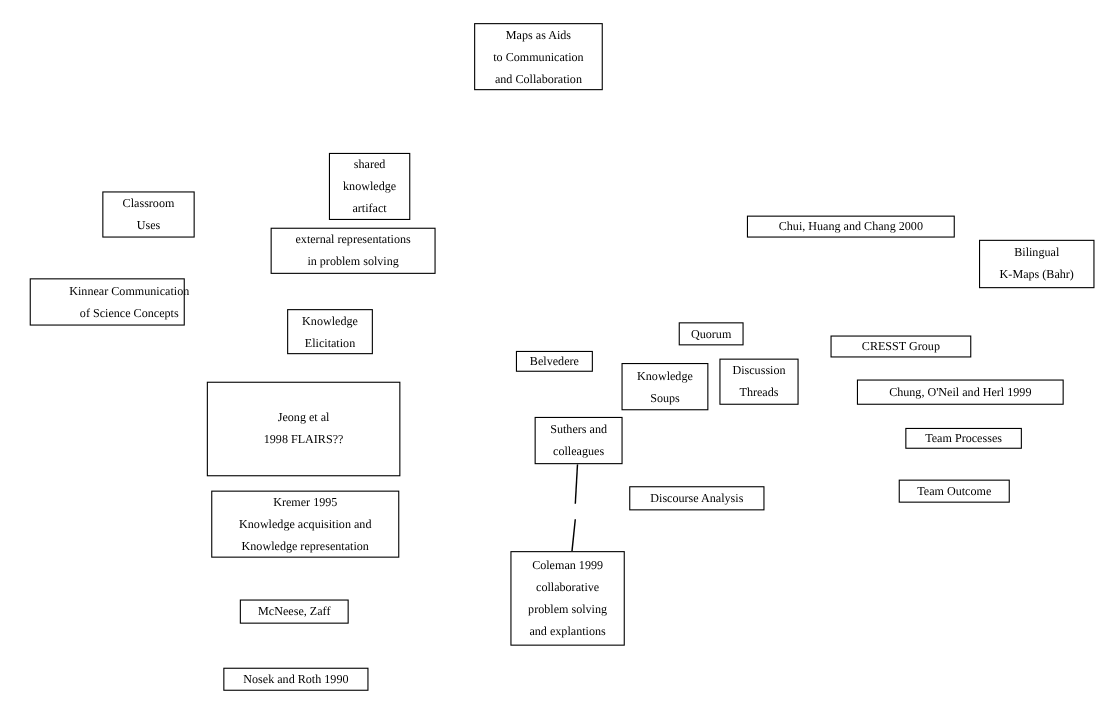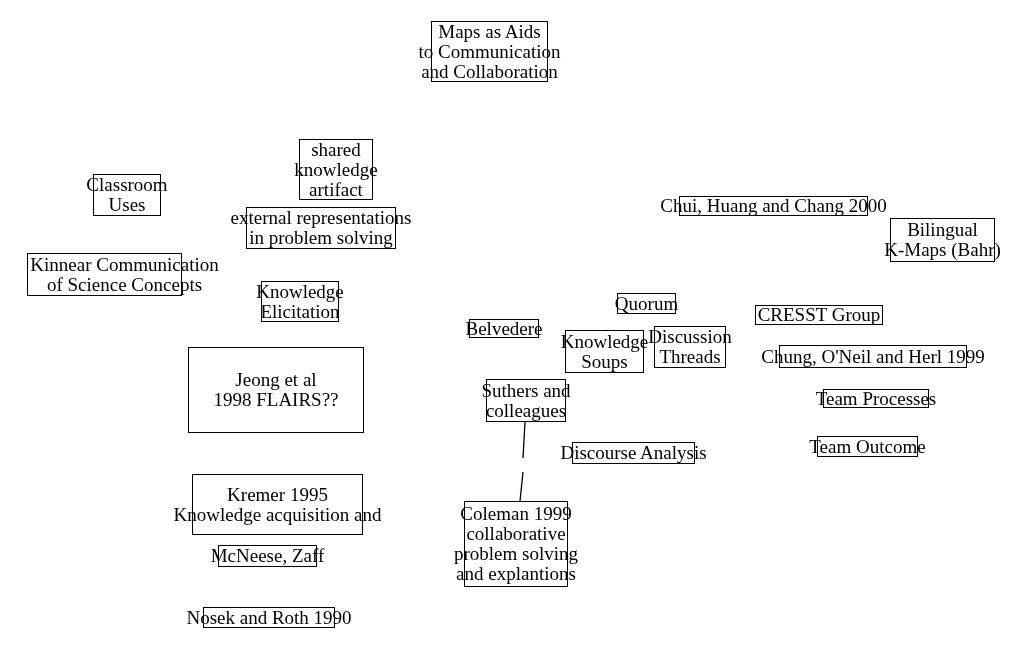--- a/index.html
+++ b/index.html
@@ -19,21 +19,21 @@
     position: absolute;
     box-sizing: border-box;
     border: 1px solid #000000;
     background: #ffffff;
     color: #000000;
     display: flex;
     flex-direction: column;
     align-items: center;
     justify-content: center;
     text-align: center;
-    font-size: 19px;
+    font-size: 11px;
     line-height: 20px;
     white-space: nowrap;
     cursor: default;
   }
   .node .line {
     display: block;
     padding: 0 3px;
   }
   svg.connectors {
     position: absolute;
@@ -56,43 +56,44 @@
       <div class="node" style="left: 431px; top: 21px; width: 117px; height: 61px;">
         <span class="line">Maps as Aids</span>
         <span class="line">to Communication</span>
         <span class="line">and Collaboration</span>
       </div>
       <div class="node" style="left: 299px; top: 139px; width: 74px; height: 61px; align-items: center;">
         <span class="line">shared</span>
         <span class="line">knowledge</span>
         <span class="line">artifact</span>
       </div>
-      <div class="node" style="left: 93px; top: 174px; width: 68px; height: 42px;">
+      <div class="node" style="left: 93px; top: 174px; width: 84px; height: 42px;">
         <span class="line">Classroom</span>
         <span class="line">Uses</span>
       </div>
       <div class="node" style="left: 246px; top: 207px; width: 150px; height: 42px;">
         <span class="line">external representations</span>
         <span class="line">in problem solving</span>
       </div>
-      <div class="node" style="left: 27px; top: 253px; width: 155px; height: 43px; padding-left: 40px;">
+      <div class="node" style="left: 27px; top: 253px; width: 141px; height: 43px; padding-left: 40px;">
         <span class="line">Kinnear Communication</span>
         <span class="line">of Science Concepts</span>
       </div>
       <div class="node" style="left: 261px; top: 281px; width: 78px; height: 41px;">
         <span class="line">Knowledge</span>
         <span class="line">Elicitation</span>
       </div>
       <div class="node" style="left: 188px; top: 347px; width: 176px; height: 86px;">
         <span class="line">Jeong et al</span>
         <span class="line">1998 FLAIRS??</span>
       </div>
-      <div class="node" style="left: 192px; top: 446px; width: 171px; height: 61px; margin-top: 28px;">
+      <div class="node" style="left: 192px; top: 446px; width: 171px; height: 61px;">
         <span class="line">Kremer 1995</span>
         <span class="line">Knowledge acquisition and</span>
+        <span class="line">Knowledge representation</span>
       </div>
       <div class="node" style="left: 218px; top: 545px; width: 99px; height: 22px;">
         <span class="line">McNeese, Zaff</span>
       </div>
       <div class="node" style="left: 203px; top: 607px; width: 132px; height: 21px;">
         <span class="line">Nosek and Roth 1990</span>
       </div>
       <div class="node" style="left: 469px; top: 319px; width: 70px; height: 19px;">
         <span class="line">Belvedere</span>
       </div>

